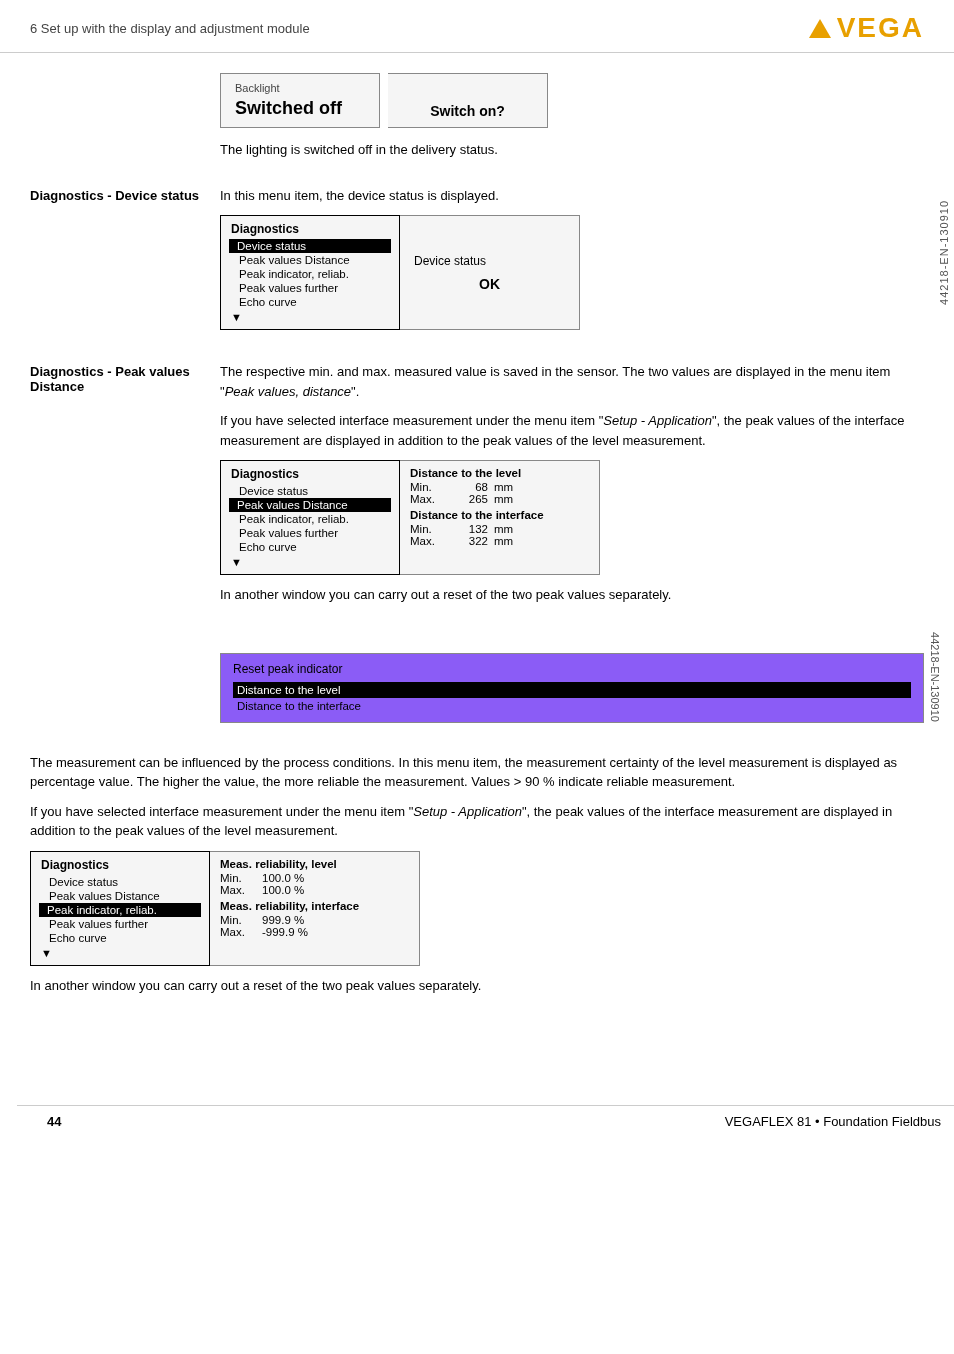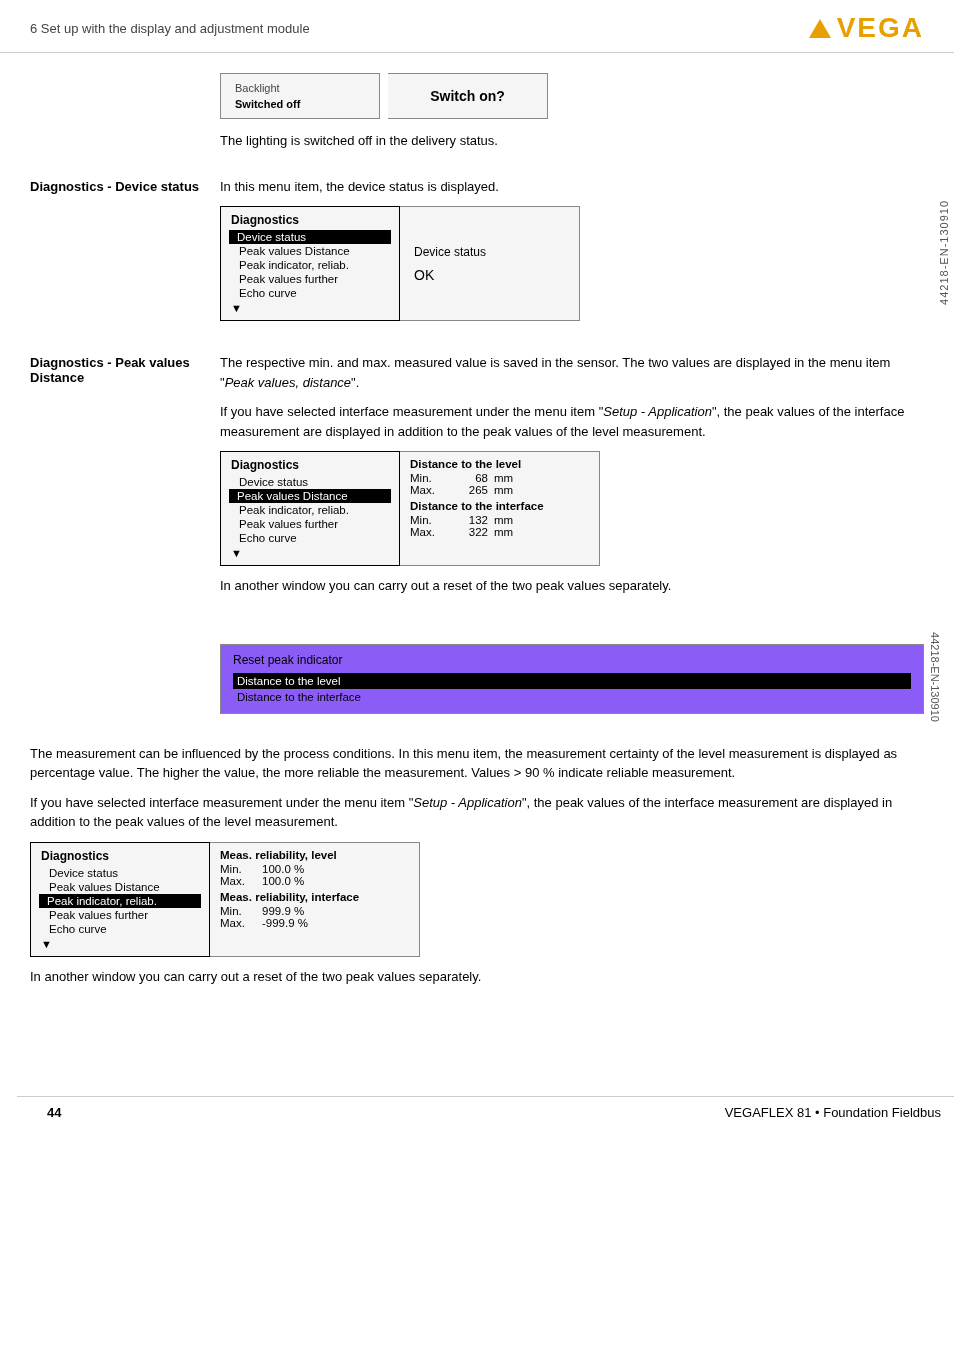--- a/index.html
+++ b/index.html
@@ -60,30 +60,30 @@
       padding: 8px 14px;
       min-width: 160px;
     }
     .panel-box-title {
       font-size: 11px;
       color: #444;
       margin-bottom: 4px;
     }
     .panel-box-value {
       font-weight: bold;
-      font-size: 11px;
+      font-size: 18px;
     }
     .panel-box-right {
       border: 1px solid #888;
       border-left: none;
       background: #f5f5f5;
       padding: 8px 14px;
       min-width: 160px;
       display: flex;
-      align-items: center;
+      align-items: flex-end;
       justify-content: center;
     }
     .panel-box-right .big-text {
       font-weight: bold;
       font-size: 14px;
     }
 
     .body-text {
       font-size: 13px;
       line-height: 1.5;
@@ -127,23 +127,23 @@
       min-width: 180px;
       display: flex;
       flex-direction: column;
       justify-content: center;
     }
     .diag-status-title {
       font-size: 12px;
       margin-bottom: 4px;
     }
     .diag-status-value {
-      font-weight: normal;
+      font-weight: bold;
       font-size: 14px;
-      text-align: left;
+      text-align: center;
       margin-top: 4px;
     }
 
     
     .peak-panels {
       display: flex;
       gap: 0;
       margin-bottom: 10px;
     }
     .peak-data {

